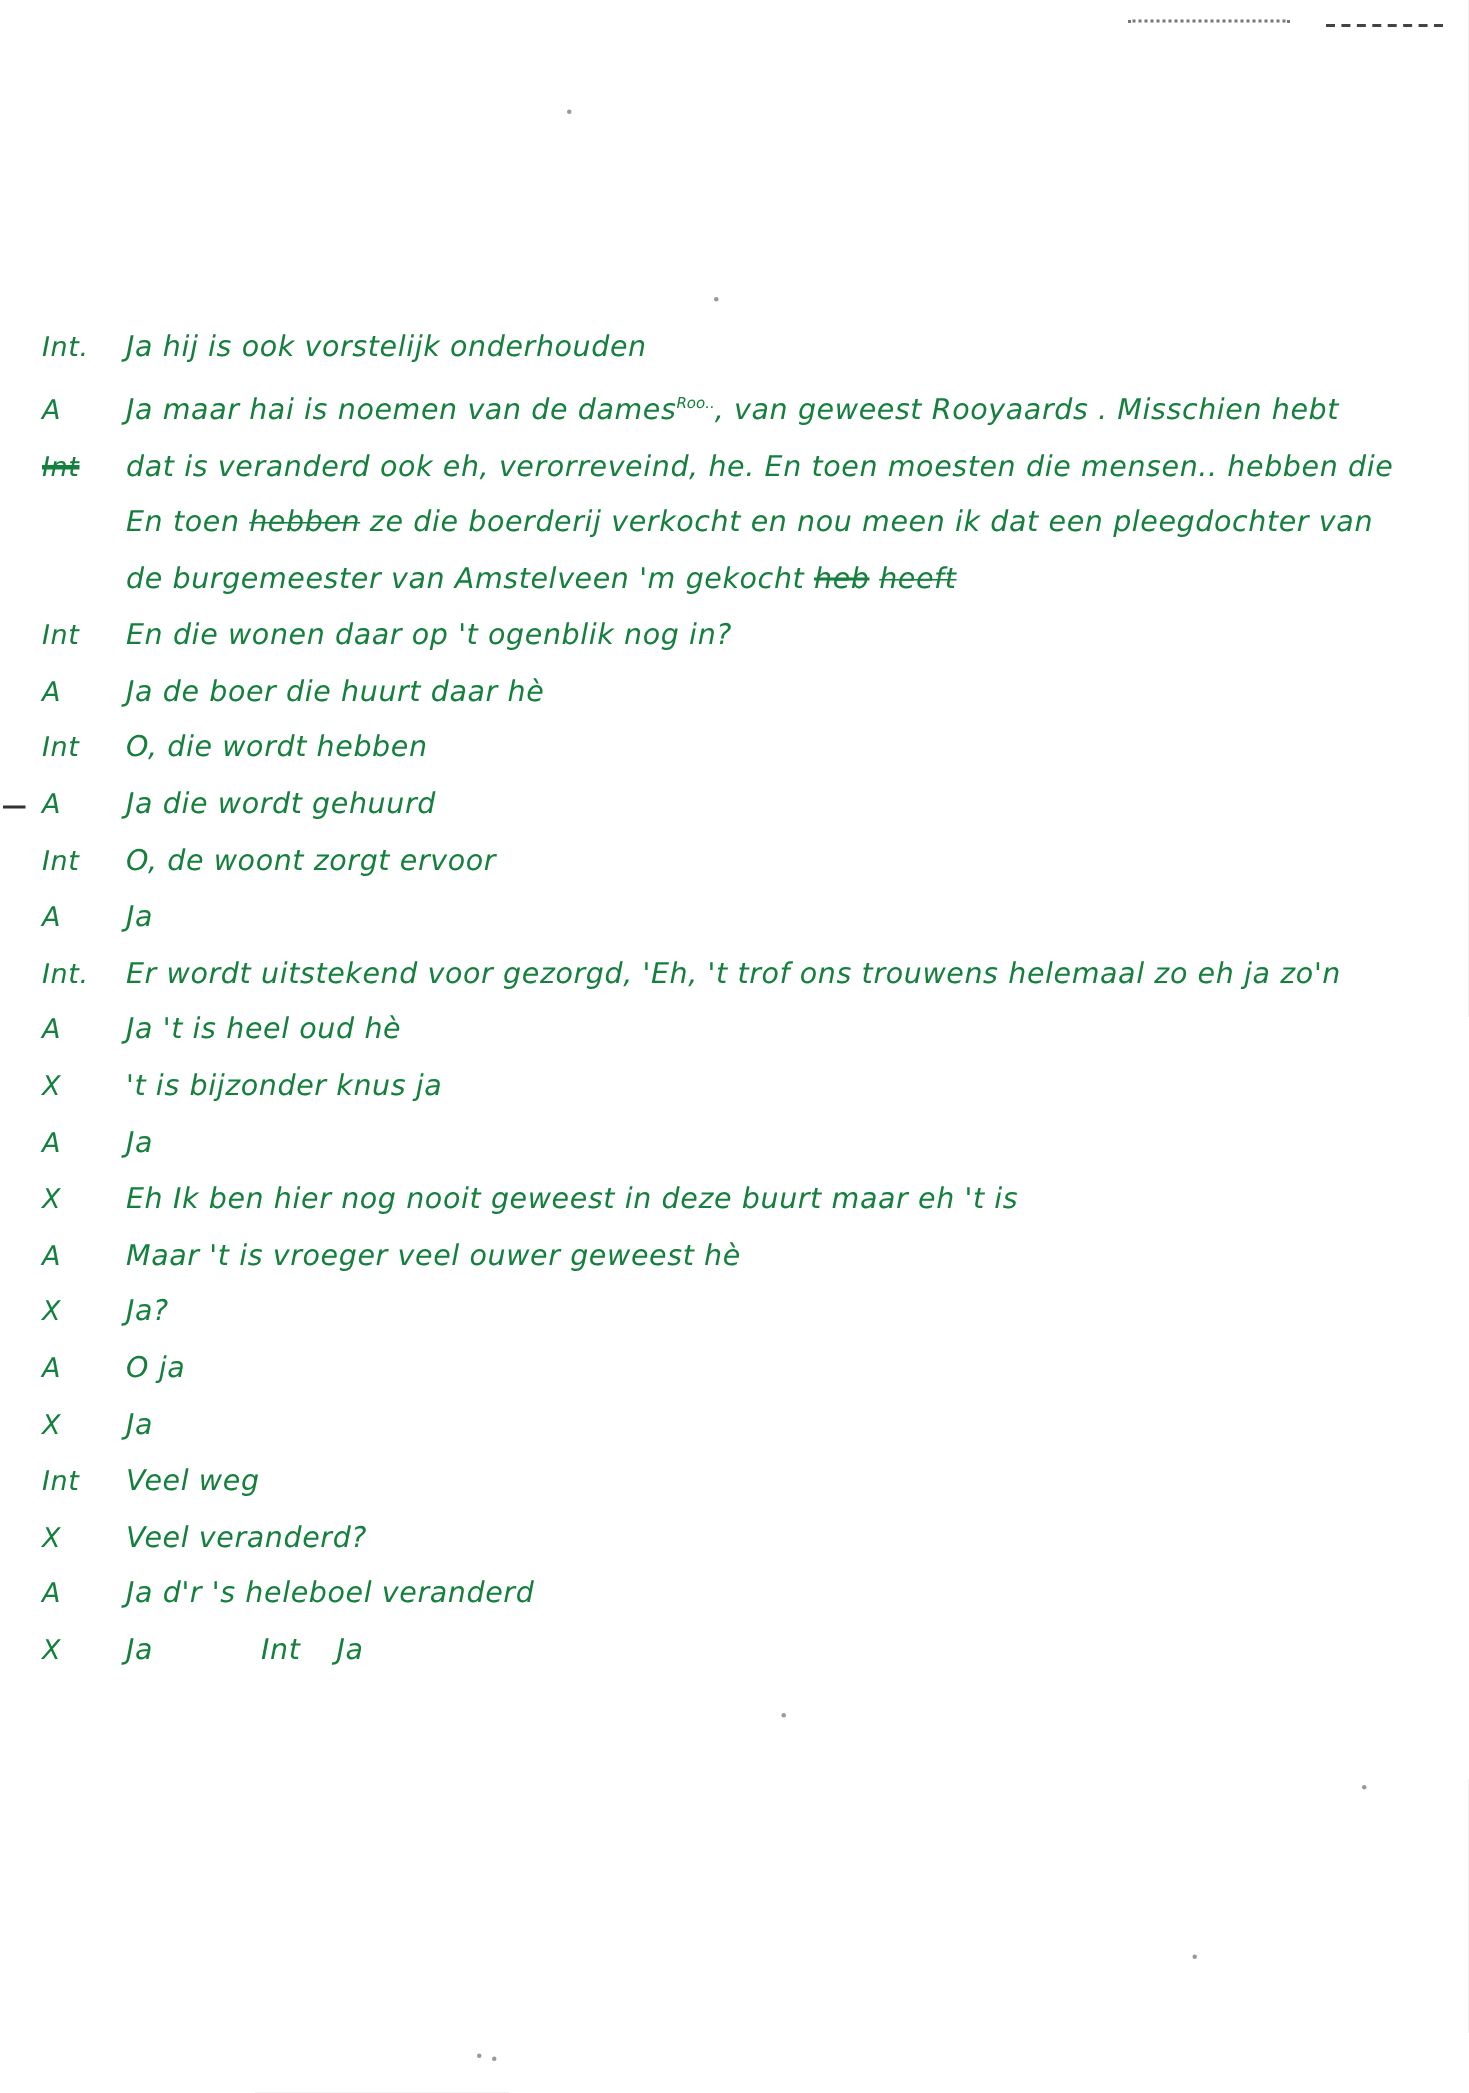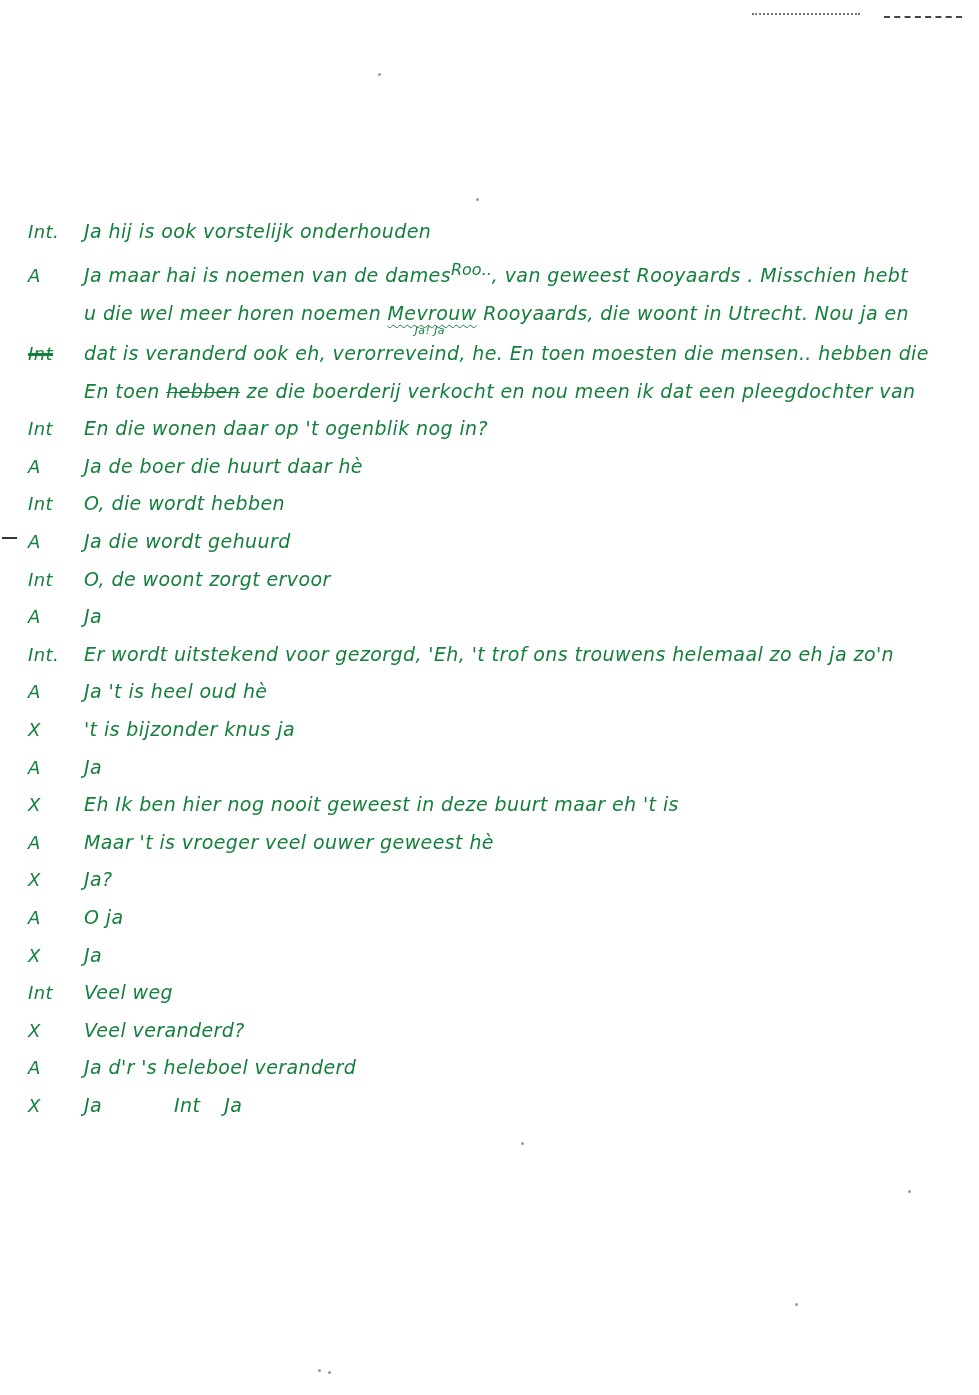--- a/index.html
+++ b/index.html
@@ -27,21 +27,21 @@
     font-size: 19px;
     letter-spacing: 0.4px;
     line-height: 37.6px;
   }
   .speaker {
     flex: 0 0 56px;
     font-size: 18px;
     white-space: nowrap;
   }
   .text { flex: 1; white-space: nowrap; }
-  .sup { font-size: 16px; vertical-align: super; letter-spacing: 0; }
+  .sup { font-size: 10px; vertical-align: super; letter-spacing: 0; }
   .wavy {
     text-decoration: underline;
     text-decoration-style: wavy;
     text-decoration-thickness: 1px;
     text-underline-offset: 4px;
   }
   .annot {
     display: inline-block;
     width: 0;
     overflow: visible;
@@ -82,30 +82,30 @@
   <div class="transcript">
       <div class="line">
       <span class="speaker">Int.</span>
       <span class="text"><span>Ja hij is ook vorstelijk onderhouden</span></span>
     </div>
       <div class="line">
       <span class="speaker">A</span>
       <span class="text"><span>Ja maar hai is noemen van de dames</span><span class="sup">Roo..</span><span>, van geweest Rooyaards . Misschien hebt</span></span>
     </div>
       <div class="line">
-      <span class="speaker"></span>
-      <span class="text"><span>u die wel meer horen noemen </span><span class="wavy">Mevrouw</span><span class="annot">Ja! Ja</span><span> Rooyaards, die woont in Utrecht. Nou ja en</span></span>
-    </div>
-      <div class="line">
       <span class="speaker strike">Int</span>
       <span class="text"><span>dat is veranderd ook eh, verorreveind, he. En toen moesten die mensen.. hebben die</span></span>
     </div>
       <div class="line">
       <span class="speaker"></span>
       <span class="text"><span>En toen </span><span class="overwrite">hebben</span><span> ze die boerderij verkocht en nou meen ik dat een pleegdochter van</span></span>
+    </div>
+      <div class="line">
+      <span class="speaker"></span>
+      <span class="text"><span>de burgemeester van Amstelveen 'm gekocht </span><span class="strike">heb</span><span> </span><span class="overwrite">heeft</span></span>
     </div>
       <div class="line">
       <span class="speaker">Int</span>
       <span class="text"><span>En die wonen daar op 't ogenblik nog in?</span></span>
     </div>
       <div class="line">
       <span class="speaker">A</span>
       <span class="text"><span>Ja de boer die huurt daar hè</span></span>
     </div>
       <div class="line">

